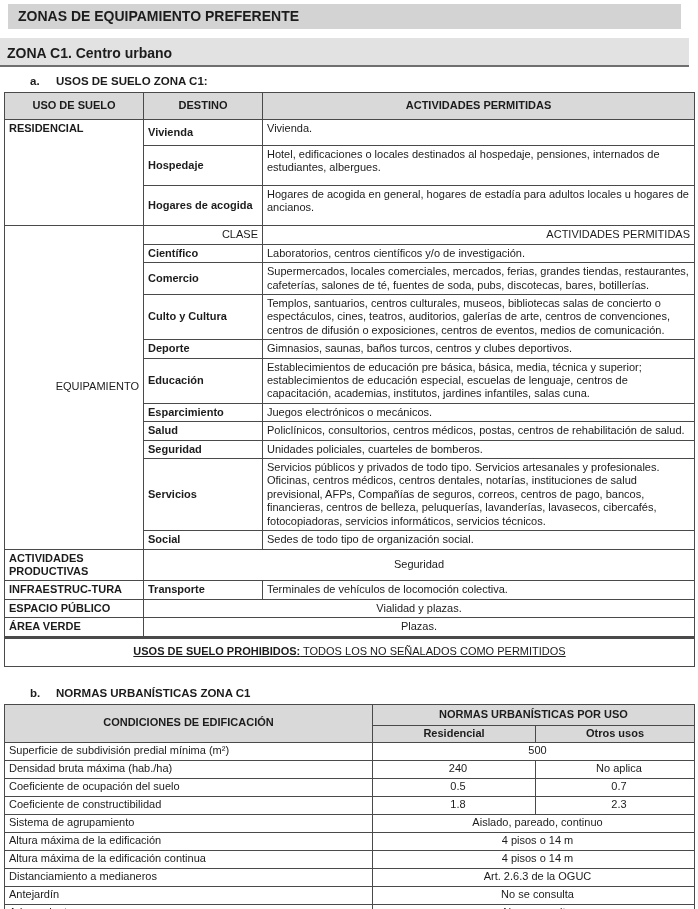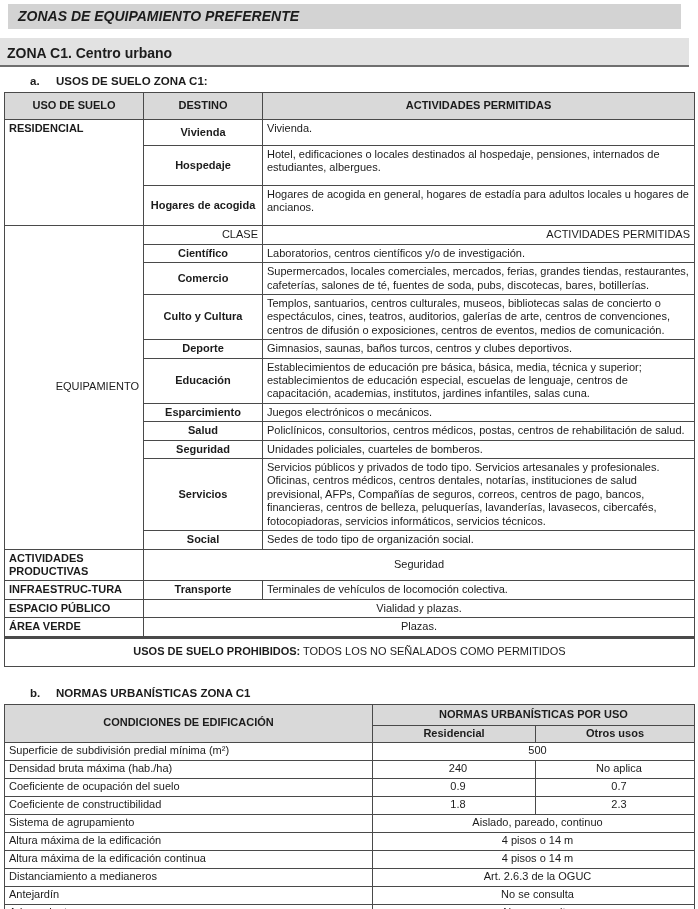--- a/index.html
+++ b/index.html
@@ -12,21 +12,20 @@
   .page { width: 698px; height: 909px; padding-top: 4px; }
 
   
   .bar {
     font-weight: bold; font-size: 14px; line-height: 1.1;
   }
   .bar-main {
     background: #d3d3d3;
     margin: 0 17px 0 8px;
     padding: 5px 10px 5px 10px;
-    font-style: italic;
   }
   .bar-zone {
     background: #e2e2e2;
     margin: 9px 9px 0 0;
     padding: 8px 9px 3px 7px;
     border-bottom: 2px solid #6f6f6f;
   }
 
   
   .list-heading {
@@ -48,29 +47,29 @@
     word-wrap: break-word;
   }
   tr.thead td {
     background: #d9d9d9; font-weight: bold; text-align: center;
     vertical-align: middle; height: 27px;
   }
   
   .t1 col.c1 { width: 139px; }
   .t1 col.c2 { width: 119px; }
   .t1 td.uso { font-weight: bold; }
-  .t1 td.destino { font-weight: bold; vertical-align: middle; text-align: center; }
+  .t1 td.destino { font-weight: bold; vertical-align: middle; }
   .t1 tr.subhead td { font-weight: normal; text-align: right; vertical-align: middle; height: 19px; }
   .t1 td.merged { text-align: center; vertical-align: middle; }
   .t1 tr.r-viv td { height: 26px; }
   .t1 tr.r-hos td, .t1 tr.r-hog td { height: 40px; }
   .t1 tr.r-act td { height: 30px; }
   .t1 tr.prohibidos td {
     border-top: 3px solid #4a4a4a;
-    text-align: center; height: 29px; vertical-align: middle;
+    text-align: center; height: 29px; vertical-align: middle; text-decoration: underline;
   }
   
   .t2 { margin-top: 2px; }
   .t2 col.c1 { width: 368px; }
   .t2 col.c2 { width: 163px; }
   .t2 tr.thead td { height: 21px; }
   .t2 tr.thead2 td {
     background: #d9d9d9; font-weight: bold; text-align: center;
     vertical-align: middle; height: 17px;
   }
@@ -216,21 +215,21 @@
         <td class="cond">Superficie de subdivisión predial mínima (m²)</td>
         <td class="val" colspan="2">500</td>
       </tr>
       <tr>
         <td class="cond">Densidad bruta máxima (hab./ha)</td>
         <td class="val">240</td>
         <td class="val">No aplica</td>
       </tr>
       <tr>
         <td class="cond">Coeficiente de ocupación del suelo</td>
-        <td class="val">0.9</td>
+        <td class="val">0.5</td>
         <td class="val">0.7</td>
       </tr>
       <tr>
         <td class="cond">Coeficiente de constructibilidad</td>
         <td class="val">1.8</td>
         <td class="val">2.3</td>
       </tr>
       <tr>
         <td class="cond">Sistema de agrupamiento</td>
         <td class="val" colspan="2">Aislado, pareado, continuo</td>

